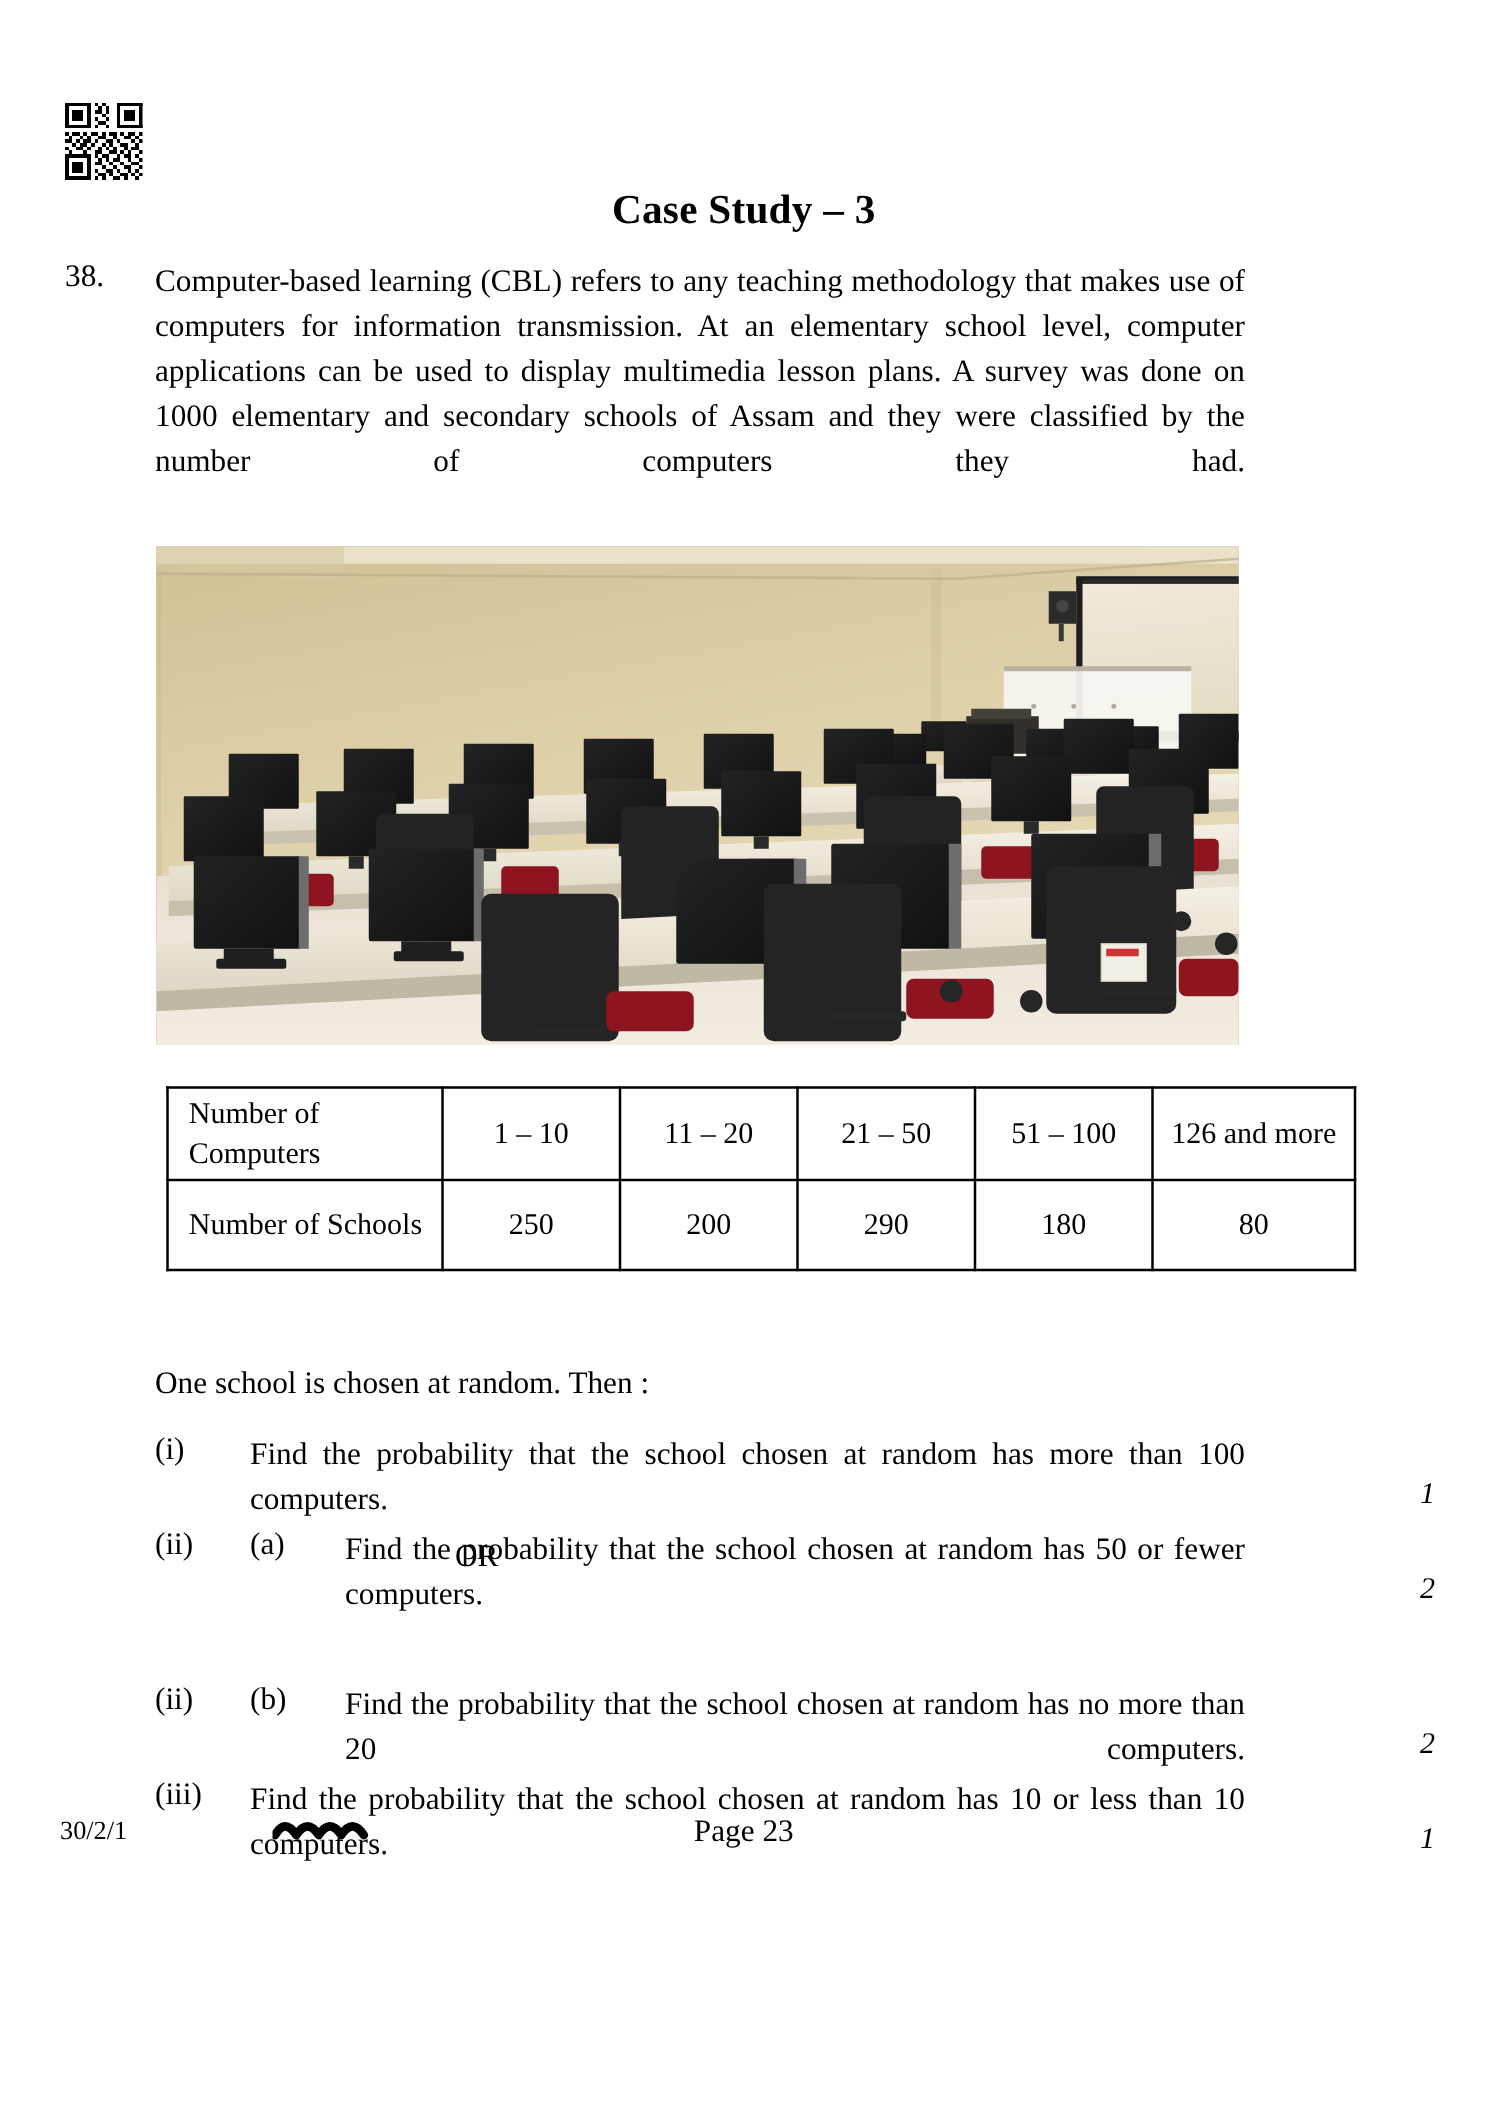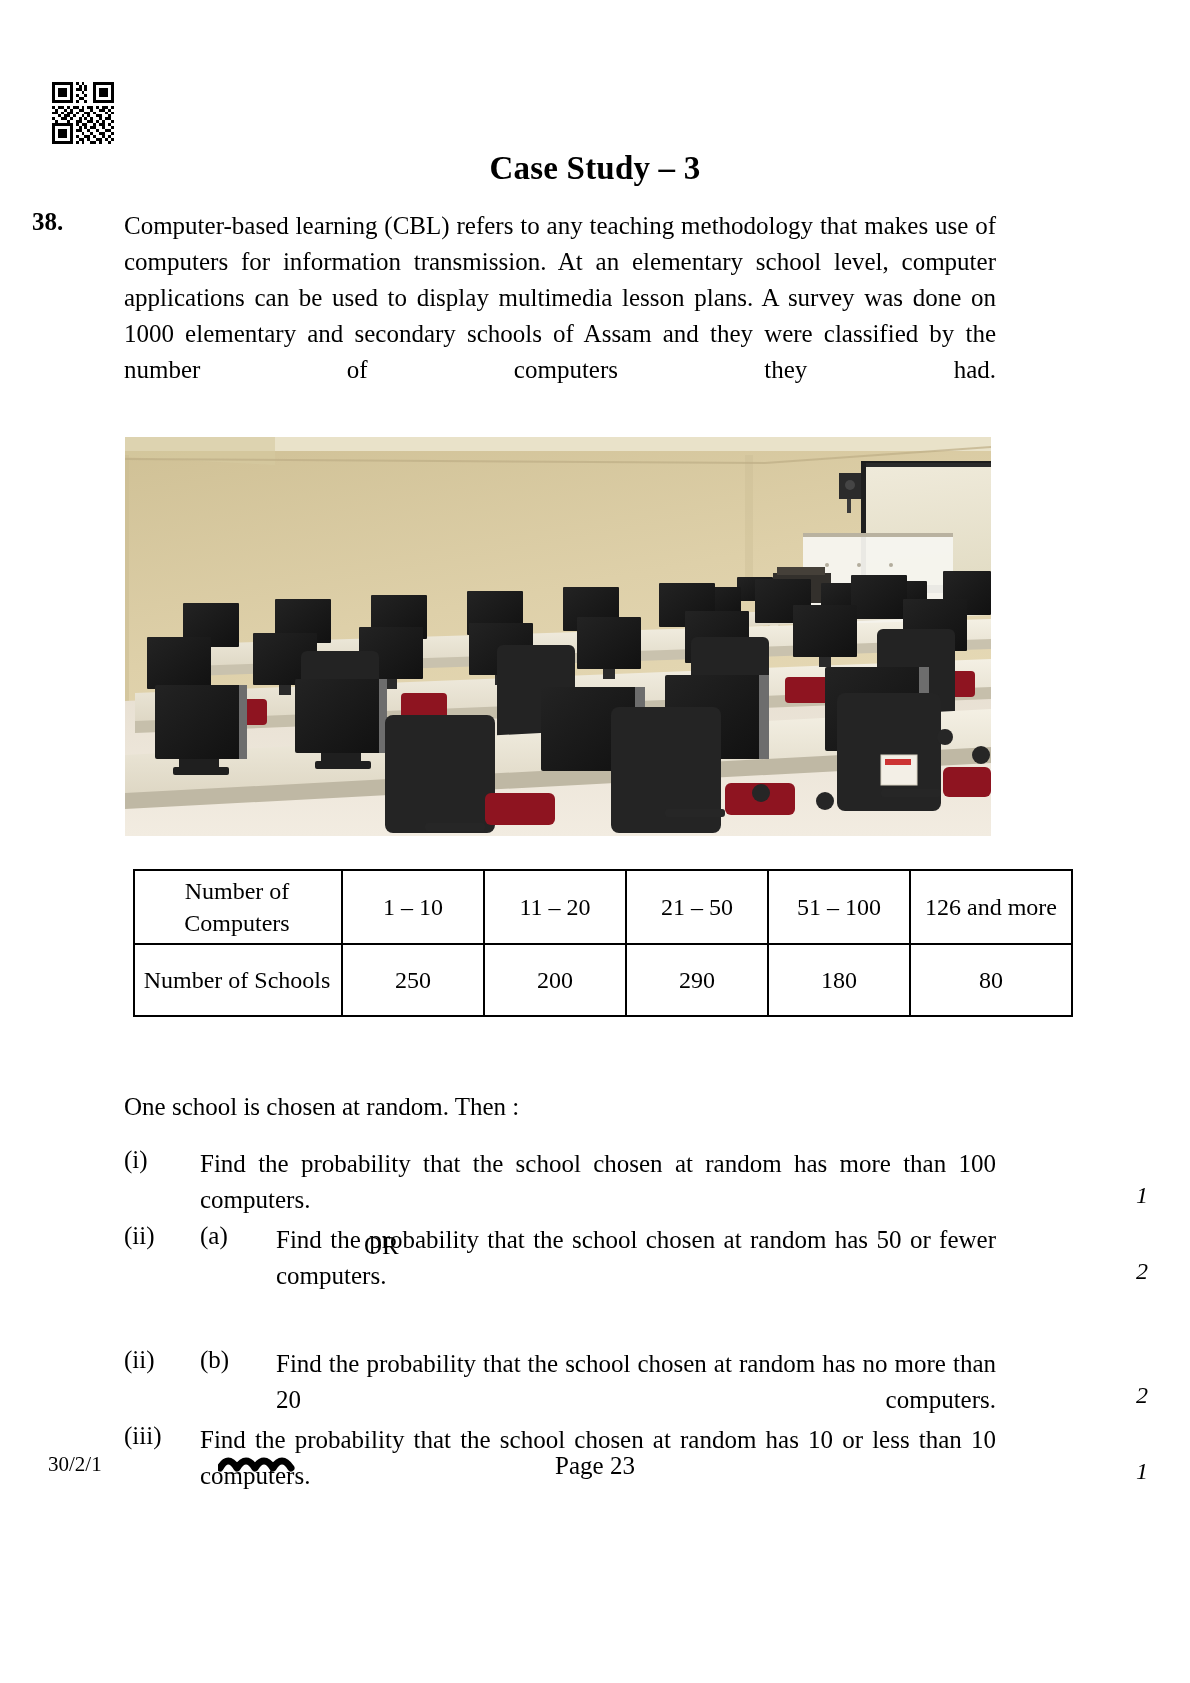--- a/index.html
+++ b/index.html
@@ -40,24 +40,24 @@
     top: 150px;
     text-align: center;
     font-size: 33px;
     font-weight: bold;
     letter-spacing: .2px;
   }
 
   
   .qnum {
     position: absolute;
-    left: 32px;
+    left: 52px;
     top: 208px;
     font-size: 25px;
-    font-weight: bold;
+    font-weight: normal;
   }
   .intro {
     position: absolute;
     left: 124px;
     top: 208px;
     width: 872px;
     font-size: 25px;
     line-height: 36px;
     text-align: justify;
     text-justify: inter-word;
@@ -92,22 +92,22 @@
   }
   .data-table td {
     border: 2px solid #000;
     padding: 4px 6px;
     text-align: center;
     vertical-align: middle;
     height: 62px;
     line-height: 32px;
   }
   .data-table td.rowhead {
-    text-align: center;
-    padding-left: 4px;
+    text-align: left;
+    padding-left: 16px;
     width: 196px;
   }
   .col-w { width: 128px; }
   .col-last { width: 148px; }
 
   
   .lead {
     position: absolute;
     left: 124px;
     top: 1093px;

